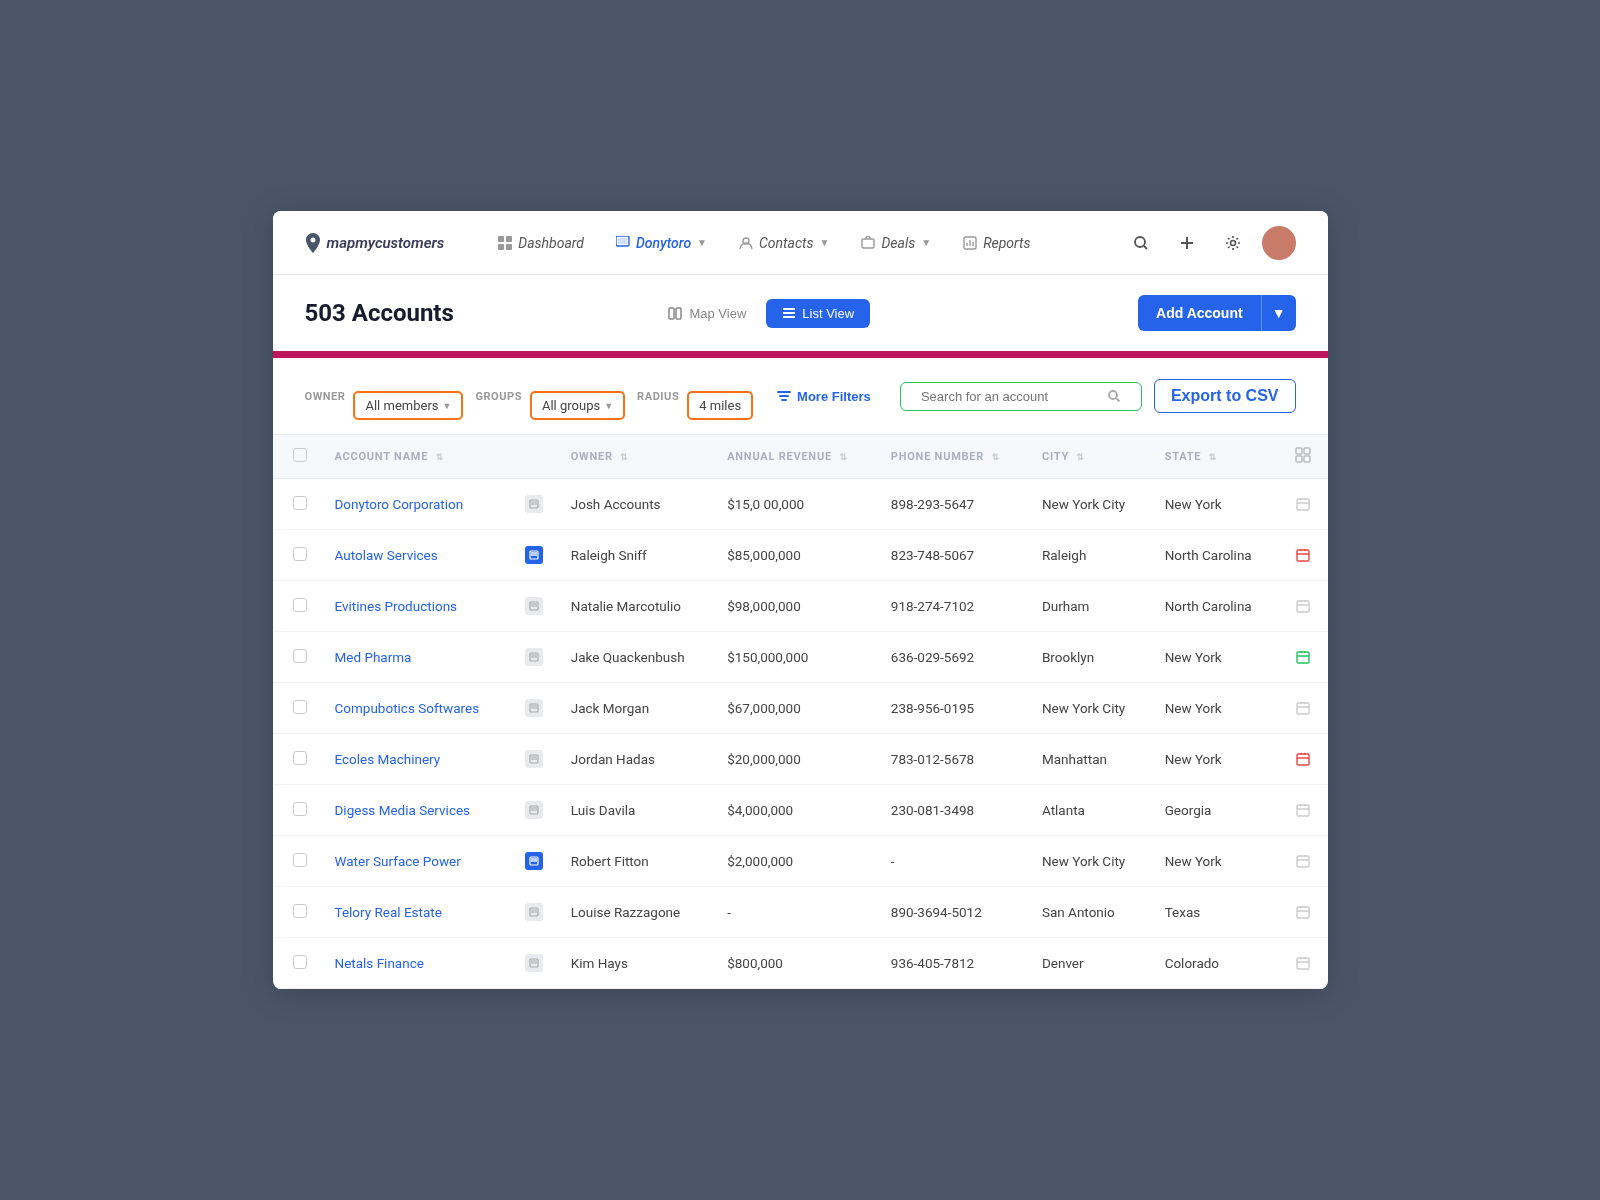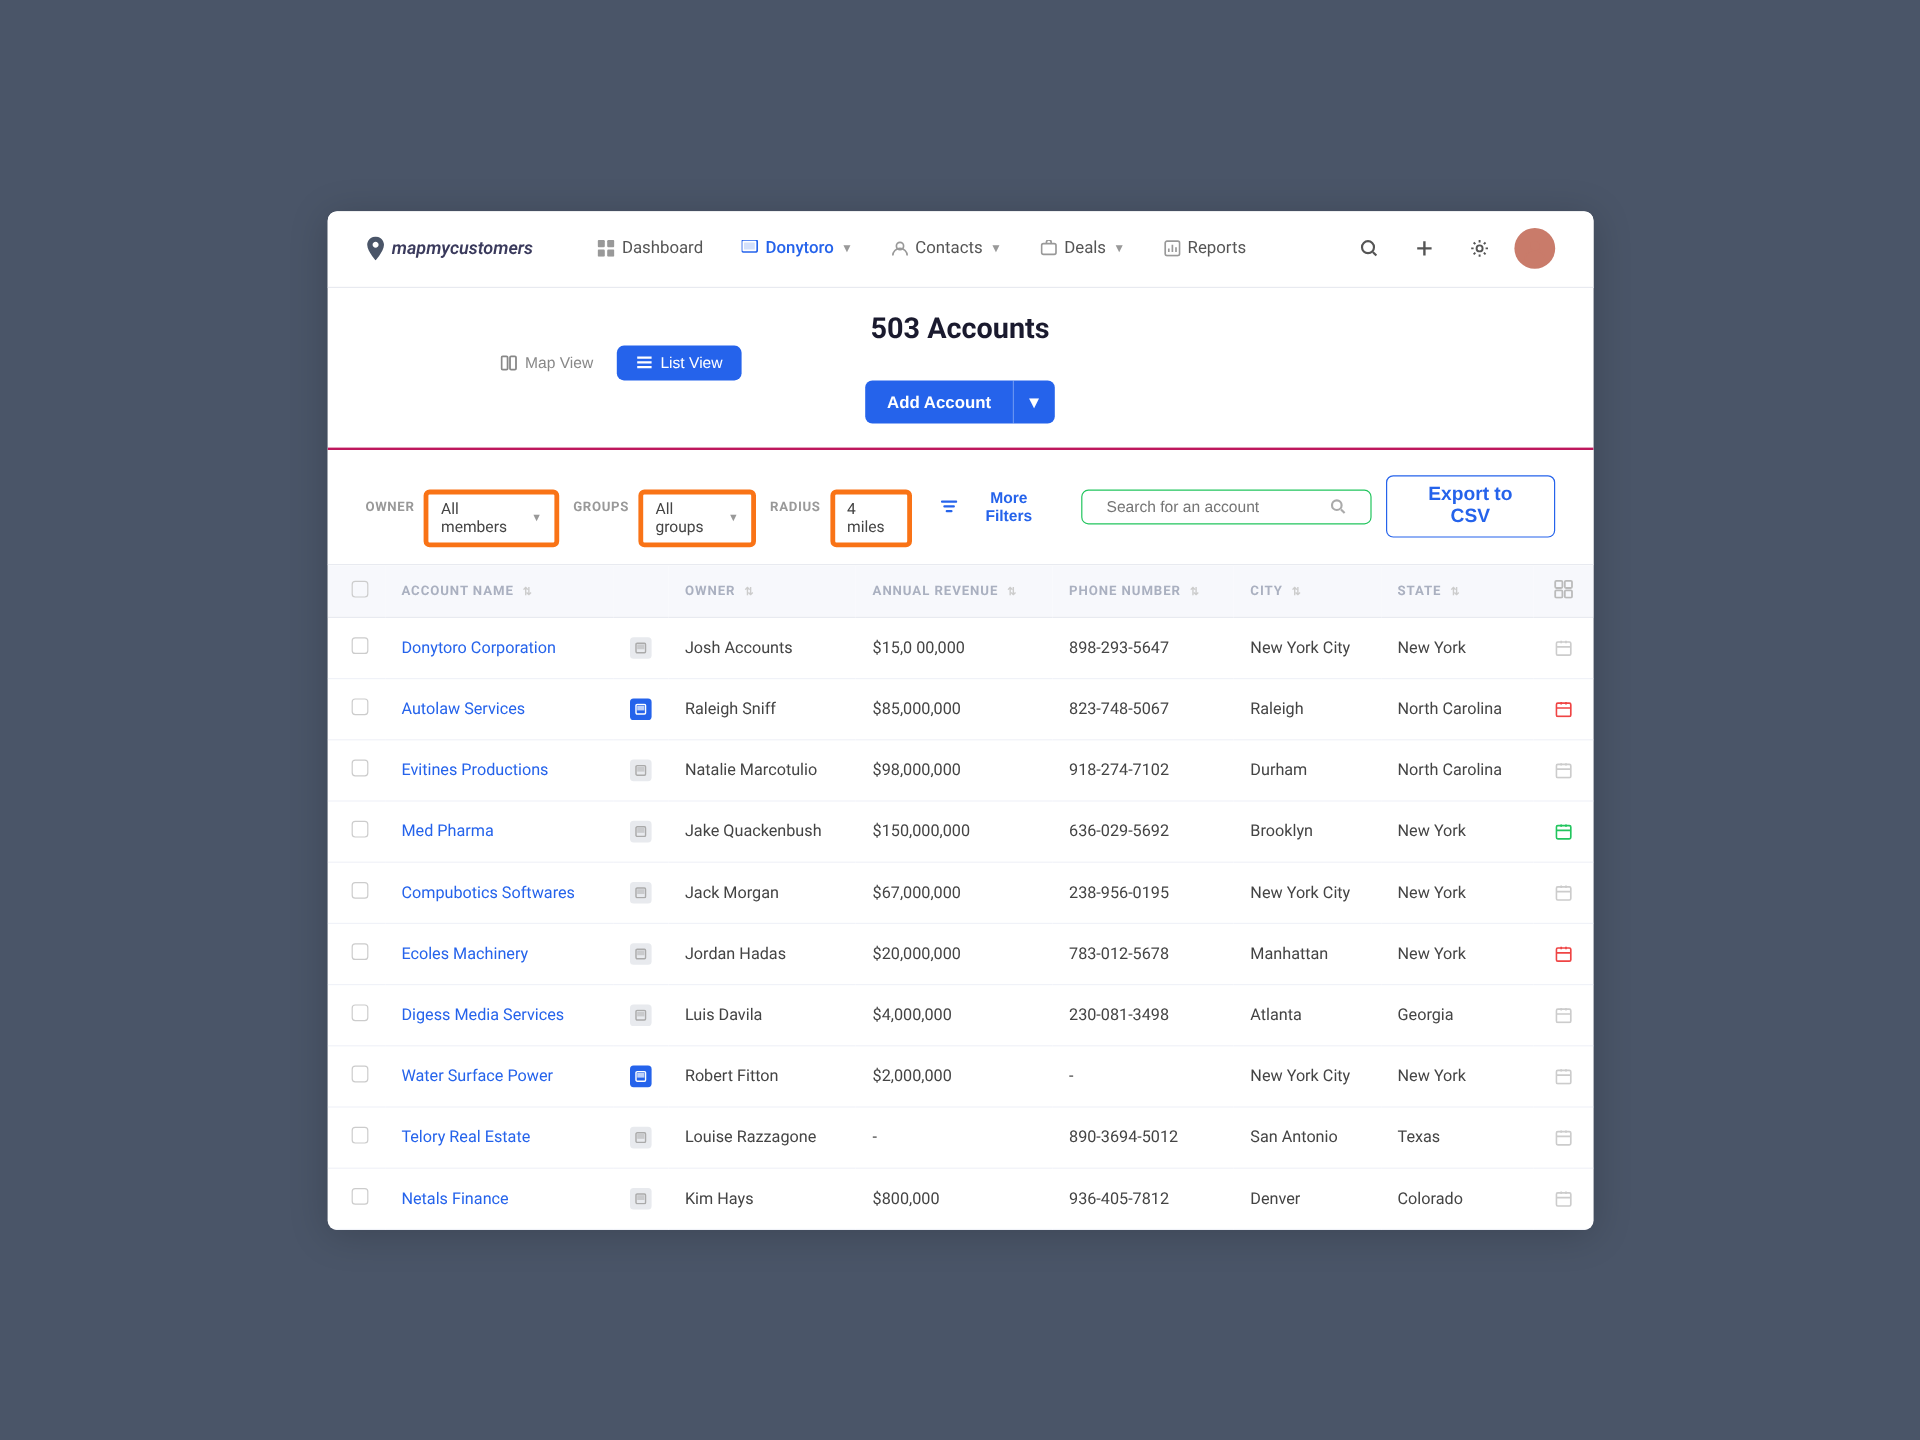--- a/index.html
+++ b/index.html
@@ -48,20 +48,21 @@
     .nav-link {
       display: flex;
       align-items: center;
       gap: 6px;
       padding: 8px 14px;
       font-size: 14px;
       color: #555;
       border-radius: 4px;
       cursor: pointer;
       text-decoration: none;
+      font-style: italic;
     }
     .nav-link.active { color: #2563eb; font-weight: 500; }
     .nav-link .arrow { font-size: 10px; color: #999; }
     .nav-actions {
       display: flex;
       align-items: center;
       gap: 12px;
     }
     .nav-icon-btn {
       width: 34px;
@@ -83,23 +84,22 @@
       display: flex;
       align-items: center;
       justify-content: center;
       font-size: 14px;
       color: #fff;
     }
     
     .page-header {
       display: flex;
       align-items: center;
-      padding: 20px 48px;
-      border-bottom: 2px solid #be185d;
-      flex-direction: column;
+      padding: 20px 32px;
+      border-bottom: 7px solid #be185d;
     }
     .page-title {
       font-size: 24px;
       font-weight: 700;
       color: #1a1a2e;
       flex: 1;
     }
     .view-toggle {
       display: flex;
       align-items: center;
@@ -162,21 +162,21 @@
       font-size: 11px;
       font-weight: 700;
       color: #999;
       letter-spacing: 0.05em;
     }
     .filter-select {
       display: flex;
       align-items: center;
       gap: 4px;
       padding: 5px 10px;
-      border: 4px solid #f97316;
+      border: 2px solid #f97316;
       border-radius: 5px;
       font-size: 13px;
       color: #444;
       cursor: pointer;
       background: #fff;
       margin-top: 19px;
     }
     .filter-select .arrow { font-size: 9px; color: #999; }
     .more-filters-btn {
       display: flex;

